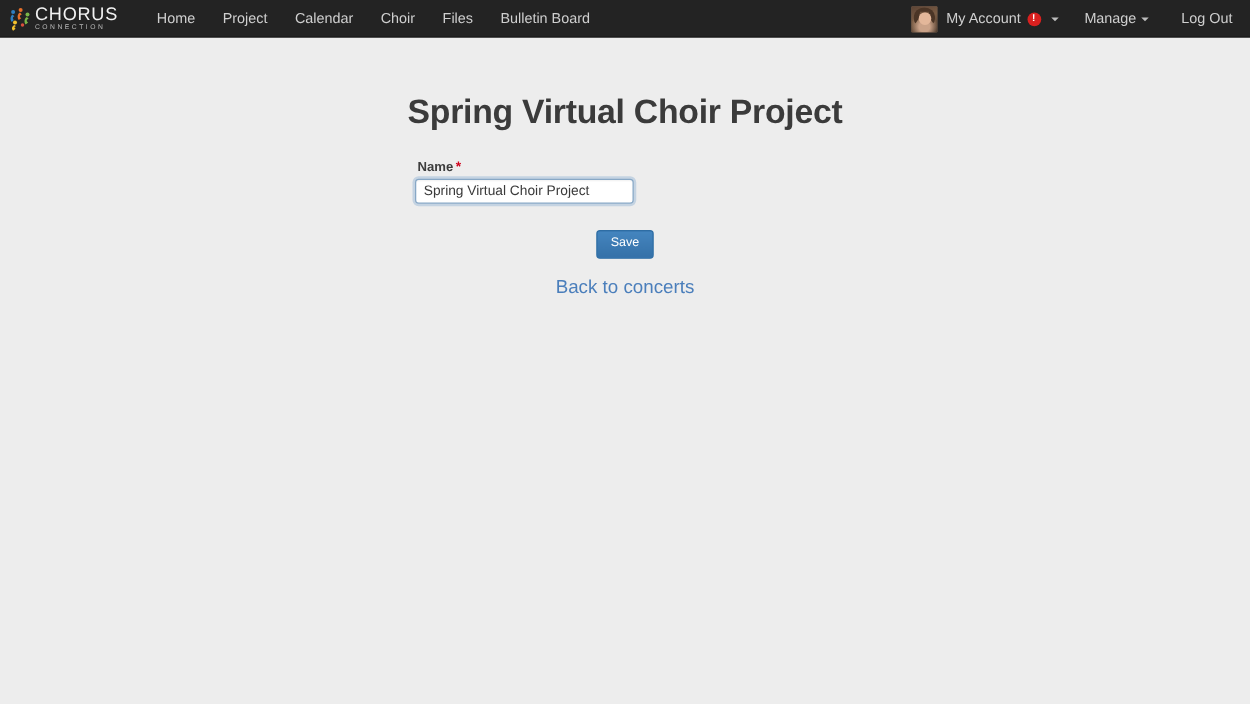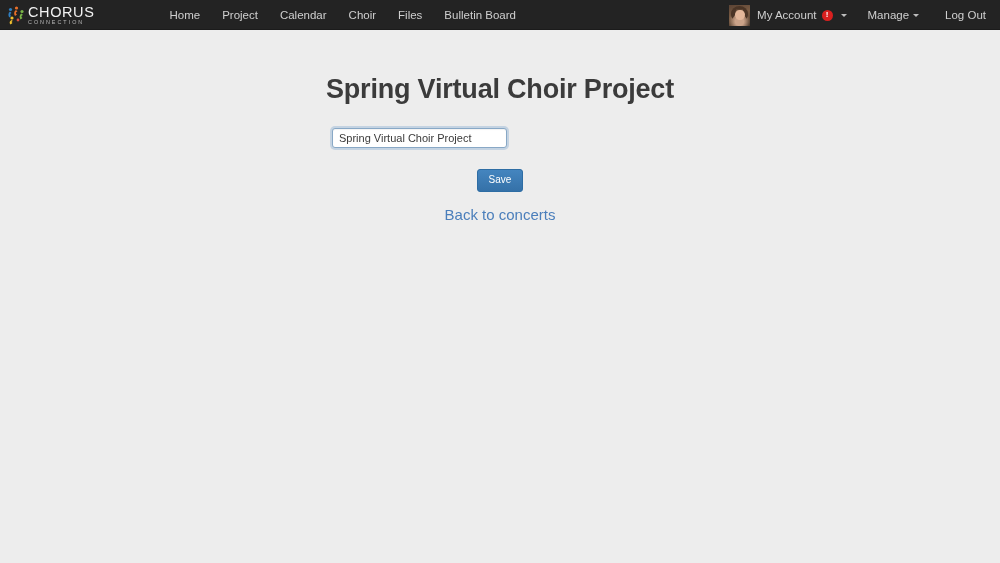--- a/index.html
+++ b/index.html
@@ -21,21 +21,20 @@
   
   .navbar {
     position: relative;
     height: 30px;
     background: #232323;
     display: flex;
     align-items: center;
     box-sizing: border-box;
     padding: 0 0 0 4px;
     border-bottom: 1px solid #1b1b1b;
-    gap: 44px;
   }
   .brand {
     display: flex;
     align-items: center;
     height: 30px;
     padding: 0 6px 0 2px;
     text-decoration: none;
     flex: none;
   }
   .brand-mark {
@@ -308,20 +307,21 @@
 </div>
 
 <div class="page">
   <div class="container">
 
     <h1 class="page-title">Spring Virtual Choir Project</h1>
 
     <form class="form-wrap">
 
       <div class="form-group">
+        <label class="control-label"><span>Name</span><span class="req-star">*</span></label>
         <input class="form-control" type="text" autofocus="" value="Spring Virtual Choir Project" style="">
       </div>
 
       <div class="actions">
         <button type="submit" class="btn-primary">Save</button>
       </div>
 
       <div class="back-link-row">
         <a class="back-link" href="#">Back to concerts</a>
       </div>

